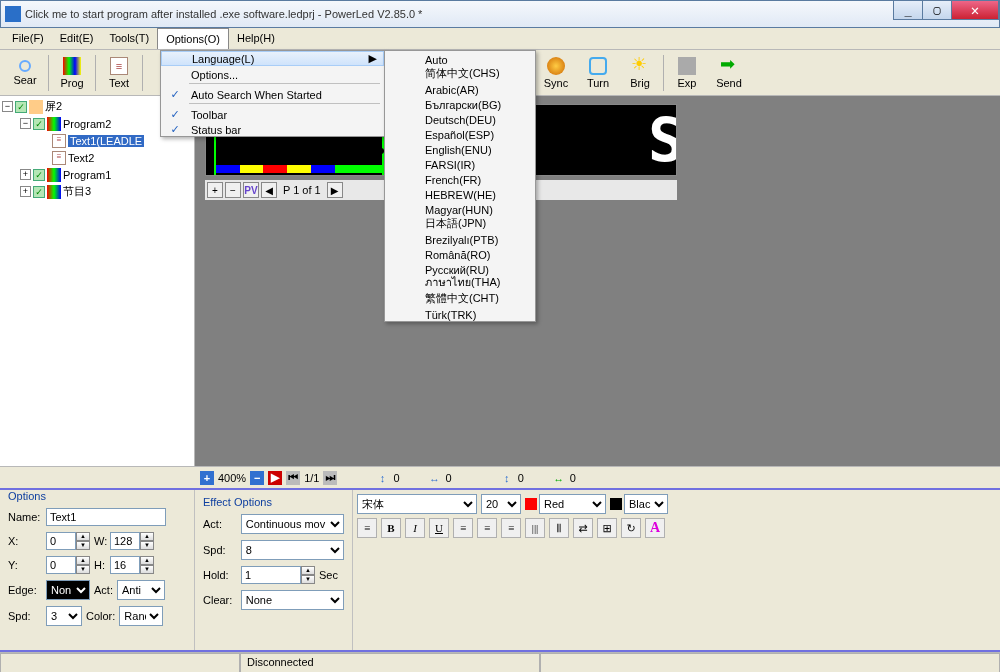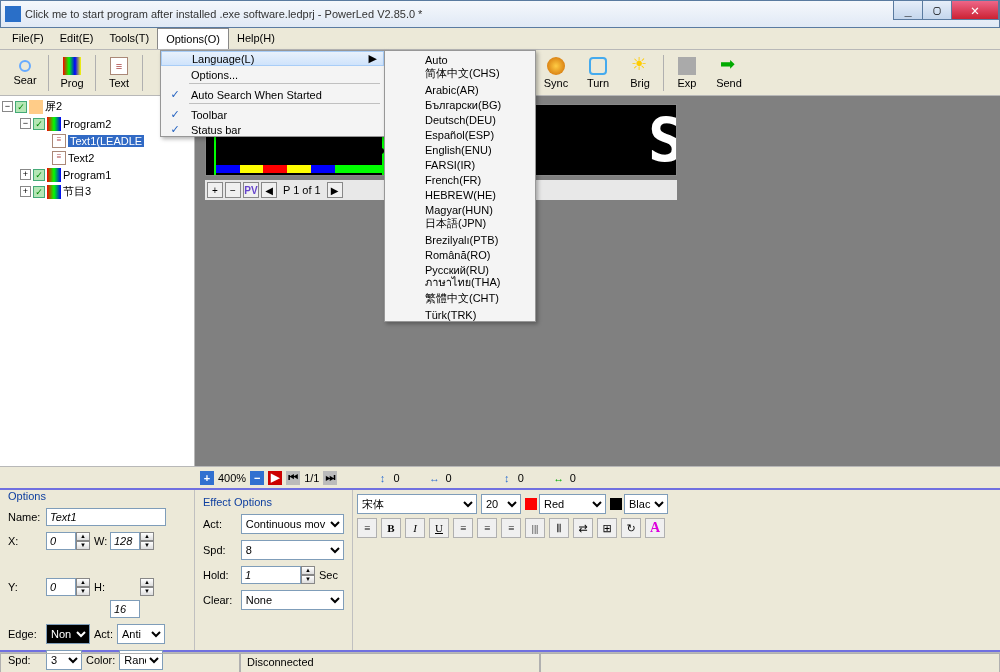--- a/index.html
+++ b/index.html
@@ -50,21 +50,21 @@
 .zoom-bar { height: 22px; background: #ece9d8; border-top: 1px solid #b8b8b8; display: flex; align-items: center; padding-left: 200px; gap: 4px; }
 .z-ico { width: 14px; height: 14px; display: inline-flex; align-items: center; justify-content: center; font-size: 11px; font-weight: bold; }
 
 .opts-panel { height: 164px; border-top: 2px solid #7070e0; border-bottom: 2px solid #7070e0; background: #ece9d8; display: flex; }
 .opt-col1 { width: 195px; padding: 0 8px; border-right: 1px solid #c0c0c0; }
 .opt-col2 { width: 158px; padding: 6px 8px; border-right: 1px solid #c0c0c0; }
 .opt-col3 { flex: 1; padding: 4px; }
 .opt-title { color: #1040a0; margin-bottom: 6px; }
 .opt-row { display: flex; align-items: center; margin-bottom: 6px; gap: 4px; }
 .opt-lbl { width: 34px; }
-.opt-inp { border: 1px solid #7f9db9; background: #fff; height: 18px; padding: 0 3px; font-style: italic; }
+.opt-inp { border: 1px solid #7f9db9; background: #fff; height: 18px; padding: 0 3px; }
 .opt-sel { border: 1px solid #7f9db9; background: #fff; height: 20px; }
 .spin { display: inline-flex; align-items: center; }
 .spin .btns { display: flex; flex-direction: column; }
 .spin .sbtn { width: 14px; height: 9px; background: linear-gradient(#fff,#ddd); border: 1px solid #888; font-size: 6px; text-align: center; line-height: 7px; cursor: pointer; }
 
 .fmt-bar { display: flex; align-items: center; gap: 4px; margin-bottom: 4px; }
 .fmt-btn { width: 20px; height: 20px; border: 1px solid #b0b0b0; background: #f0f0f0; display: flex; align-items: center; justify-content: center; cursor: pointer; font-family: "Times New Roman"; }
 .preview { background: #000; border: 1px solid #666; height: 110px; padding: 6px; }
 .pv-txt span { font-weight: bold; font-size: 16px; font-family: Arial; }
 
@@ -288,21 +288,21 @@
       <span class="opt-lbl">Y:</span>
         <span class="spin">
           <input class="opt-inp" style="width: 30px;" value="0">
           <span class="btns">
             <span class="sbtn">▲</span>
             <span class="sbtn">▼</span>
           </span>
         </span>
       <span style="width:12px">H:</span>
         <span class="spin">
-          <input class="opt-inp" style="width: 30px; margin-top: 44px;" value="16">
+          <input class="opt-inp" style="width: 30px;" value="16">
           <span class="btns">
             <span class="sbtn">▲</span>
             <span class="sbtn">▼</span>
           </span>
         </span>
     </div>
     <div class="opt-row">
       <span class="opt-lbl">Edge:</span>
         <select class="opt-sel" style="width:44px;background:#000;color:#fff"><option>Non</option></select>
       <span>Act:</span>

